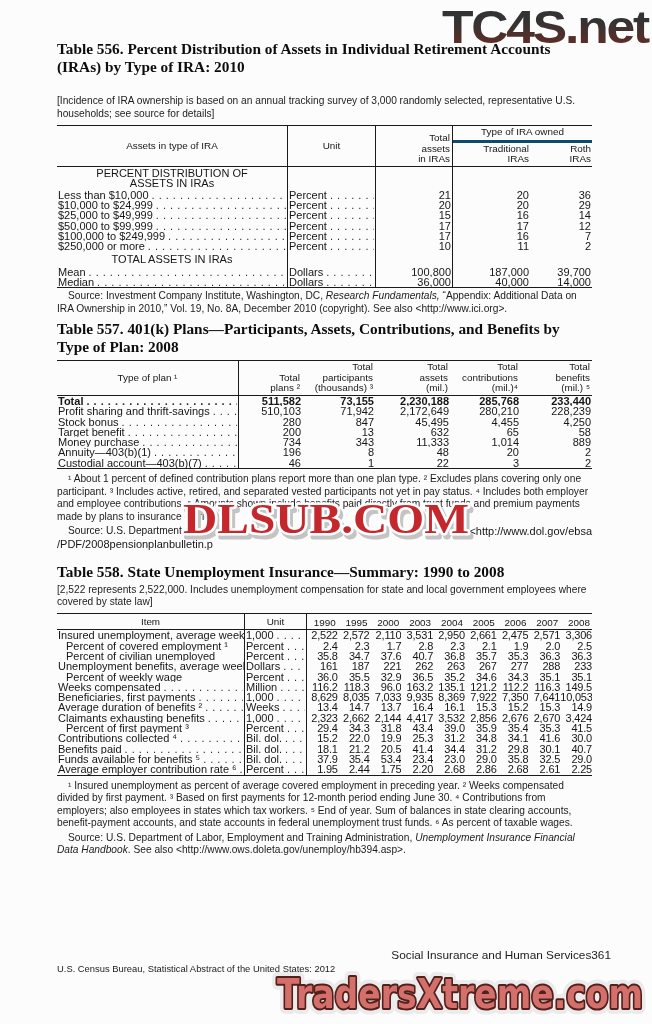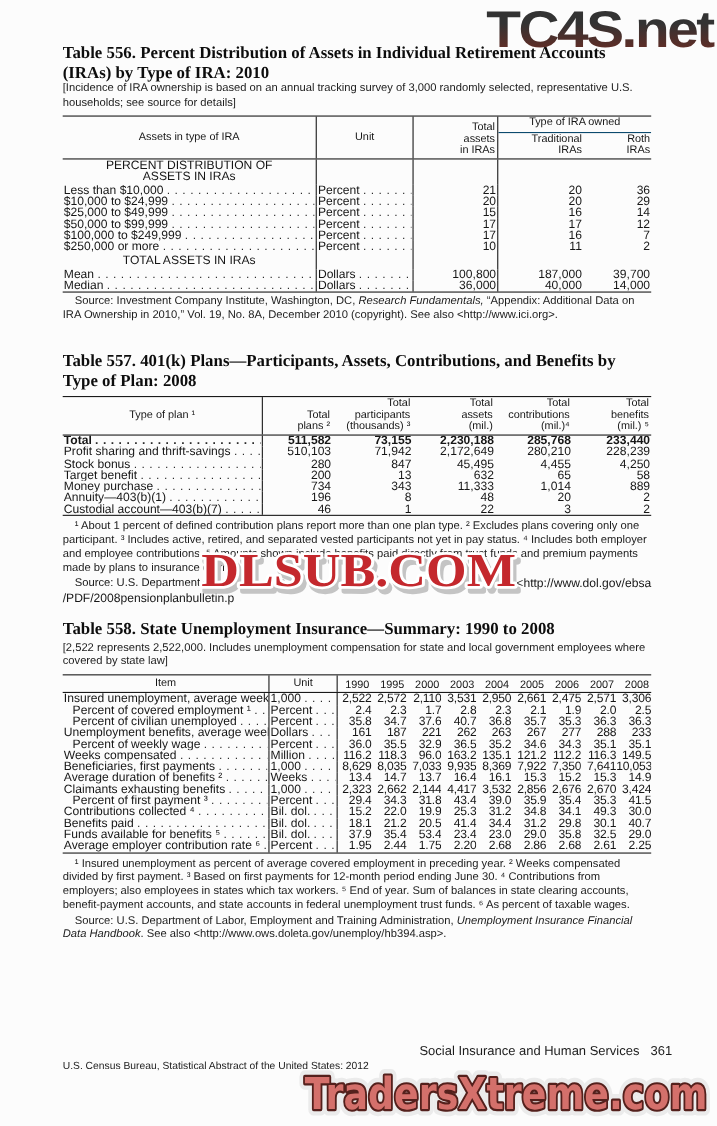--- a/index.html
+++ b/index.html
@@ -1,56 +1,56 @@
 <!DOCTYPE html>
 <html><head>
 <meta charset="utf-8">
 <style>
   html,body{margin:0;padding:0;}
   body{width:652px;height:1024px;background:#fcfcfc;font-family:"Liberation Sans",sans-serif;color:#161616;position:relative;overflow:hidden;}
   .sec{position:absolute;left:57px;width:535px;}
   .title{font-family:"Liberation Serif",serif;font-weight:bold;font-size:15.3px;line-height:17.6px;white-space:pre-line;color:#0d0d0d;}
-  .note{font-size:10.2px;line-height:12.4px;margin-top:0;color:#1c1c1c;}
+  .note{font-size:10.2px;line-height:12.4px;margin-top:20px;color:#1c1c1c;}
   .tbl{border-top:1.5px solid #1a1a1a;border-bottom:1.5px solid #1a1a1a;margin-top:5px;}
   .thead{border-bottom:1.5px solid #1a1a1a;font-size:9.9px;line-height:10.6px;}
   .t556h{display:grid;grid-template-columns:230px 88px 77px 140px;}
   .t557h{display:grid;grid-template-columns:181px 64px 73px 75px 70px 72px;min-height:33px;}
   .t558h{display:grid;grid-template-columns:187px 62px repeat(9,1fr);height:15px;}
   .th{padding:1px 2px;overflow:hidden;}
   .cmid{display:flex;align-items:center;justify-content:center;text-align:center;}
   .rbot{display:flex;align-items:flex-end;justify-content:flex-end;text-align:right;white-space:pre-line;}
   .bl{border-left:1px solid #1a1a1a;}
   .group{display:flex;flex-direction:column;padding:0;}
-  .gt{border-bottom:1px solid #0c4a6e;text-align:center;padding:1px 0 2px;}
+  .gt{border-bottom:3px solid #0c4a6e;text-align:center;padding:1px 0 2px;}
   .gsub{display:grid;grid-template-columns:78px 62px;flex:1;}
   .tr{display:grid;height:10.3px;line-height:10.3px;font-size:11px;}
   .t556 .tr{grid-template-columns:230px 88px 77px 78px 62px;}
   .t557 .tr{grid-template-columns:181px 64px 73px 75px 70px 72px;}
   .t558 .tr{grid-template-columns:187px 62px repeat(9,1fr);}
   .td{overflow:hidden;white-space:nowrap;}
   .lblc{display:flex;min-width:0;padding-left:1px;}
   .lbl{flex:0 0 auto;}
   .ldr{flex:1 1 auto;min-width:0;overflow:hidden;margin:0 1px 0 3px;}
   .ldr::after{content:". . . . . . . . . . . . . . . . . . . . . . . . . . . . . . . . . . . . . . . . . . . . . . . .";letter-spacing:0.5px;color:#2a2a2a;}
   .num{text-align:right;padding-right:1px;}
   .t558 .num{letter-spacing:-0.2px;padding-right:0;}
-  .ind{padding-left:9px;}
+  .ind{padding-left:9px;flex-direction:column;}
   .b{font-weight:bold;}
   .sectrow{text-align:center;}
   .sectrow .c1{display:flex;align-items:center;justify-content:center;white-space:pre-line;text-align:center;line-height:10.6px;}
   .h22{height:23px;}
   .h15{height:15px;line-height:17px;}
   .fn{font-size:10.2px;line-height:12.5px;margin-top:4px;text-indent:11px;color:#1c1c1c;}
   .src{font-size:10.2px;line-height:12.5px;margin-top:2px;text-indent:11px;color:#1c1c1c;}
   .ital{font-style:italic;}
   .srcrow{display:flex;justify-content:space-between;font-size:10.2px;line-height:12.5px;margin-top:2px;}
   .srcrow .l{text-indent:11px;}
   .frag{font-size:11px;line-height:12.5px;}
   .footer-head{position:absolute;right:41px;top:948px;font-size:11.8px;color:#1c1c1c;}
-  .footer-head .pg{margin-left:10px;}
+  .footer-head .pg{}
   .credit{position:absolute;left:57px;top:963px;font-size:9.4px;color:#1c1c1c;}
   .wm{position:absolute;z-index:9;}
 </style>
 </head>
 <body>
 
 <div class="sec" style="top:40px;">
   <div class="title">Table 556. Percent Distribution of Assets in Individual Retirement Accounts
 (IRAs) by Type of IRA: 2010</div>
   <div class="note">[Incidence of IRA ownership is based on an annual tracking survey of 3,000 randomly selected, representative U.S. households; see source for details]</div>
@@ -561,21 +561,21 @@
             <span class="lbl">Bil. dol.</span>
             <span class="ldr"></span>
           </div>
           <div class="td num bl">15.2</div>
           <div class="td num">22.0</div>
           <div class="td num">19.9</div>
           <div class="td num">25.3</div>
           <div class="td num">31.2</div>
           <div class="td num">34.8</div>
           <div class="td num">34.1</div>
-          <div class="td num">49.3</div>
+          <div class="td num">41.6</div>
           <div class="td num">30.0</div>
         </div>
 
         <div class="tr">
           <div class="td lblc">
             <span class="lbl">Benefits paid</span>
             <span class="ldr"></span>
           </div>
           <div class="td lblc bl">
             <span class="lbl">Bil. dol.</span>

